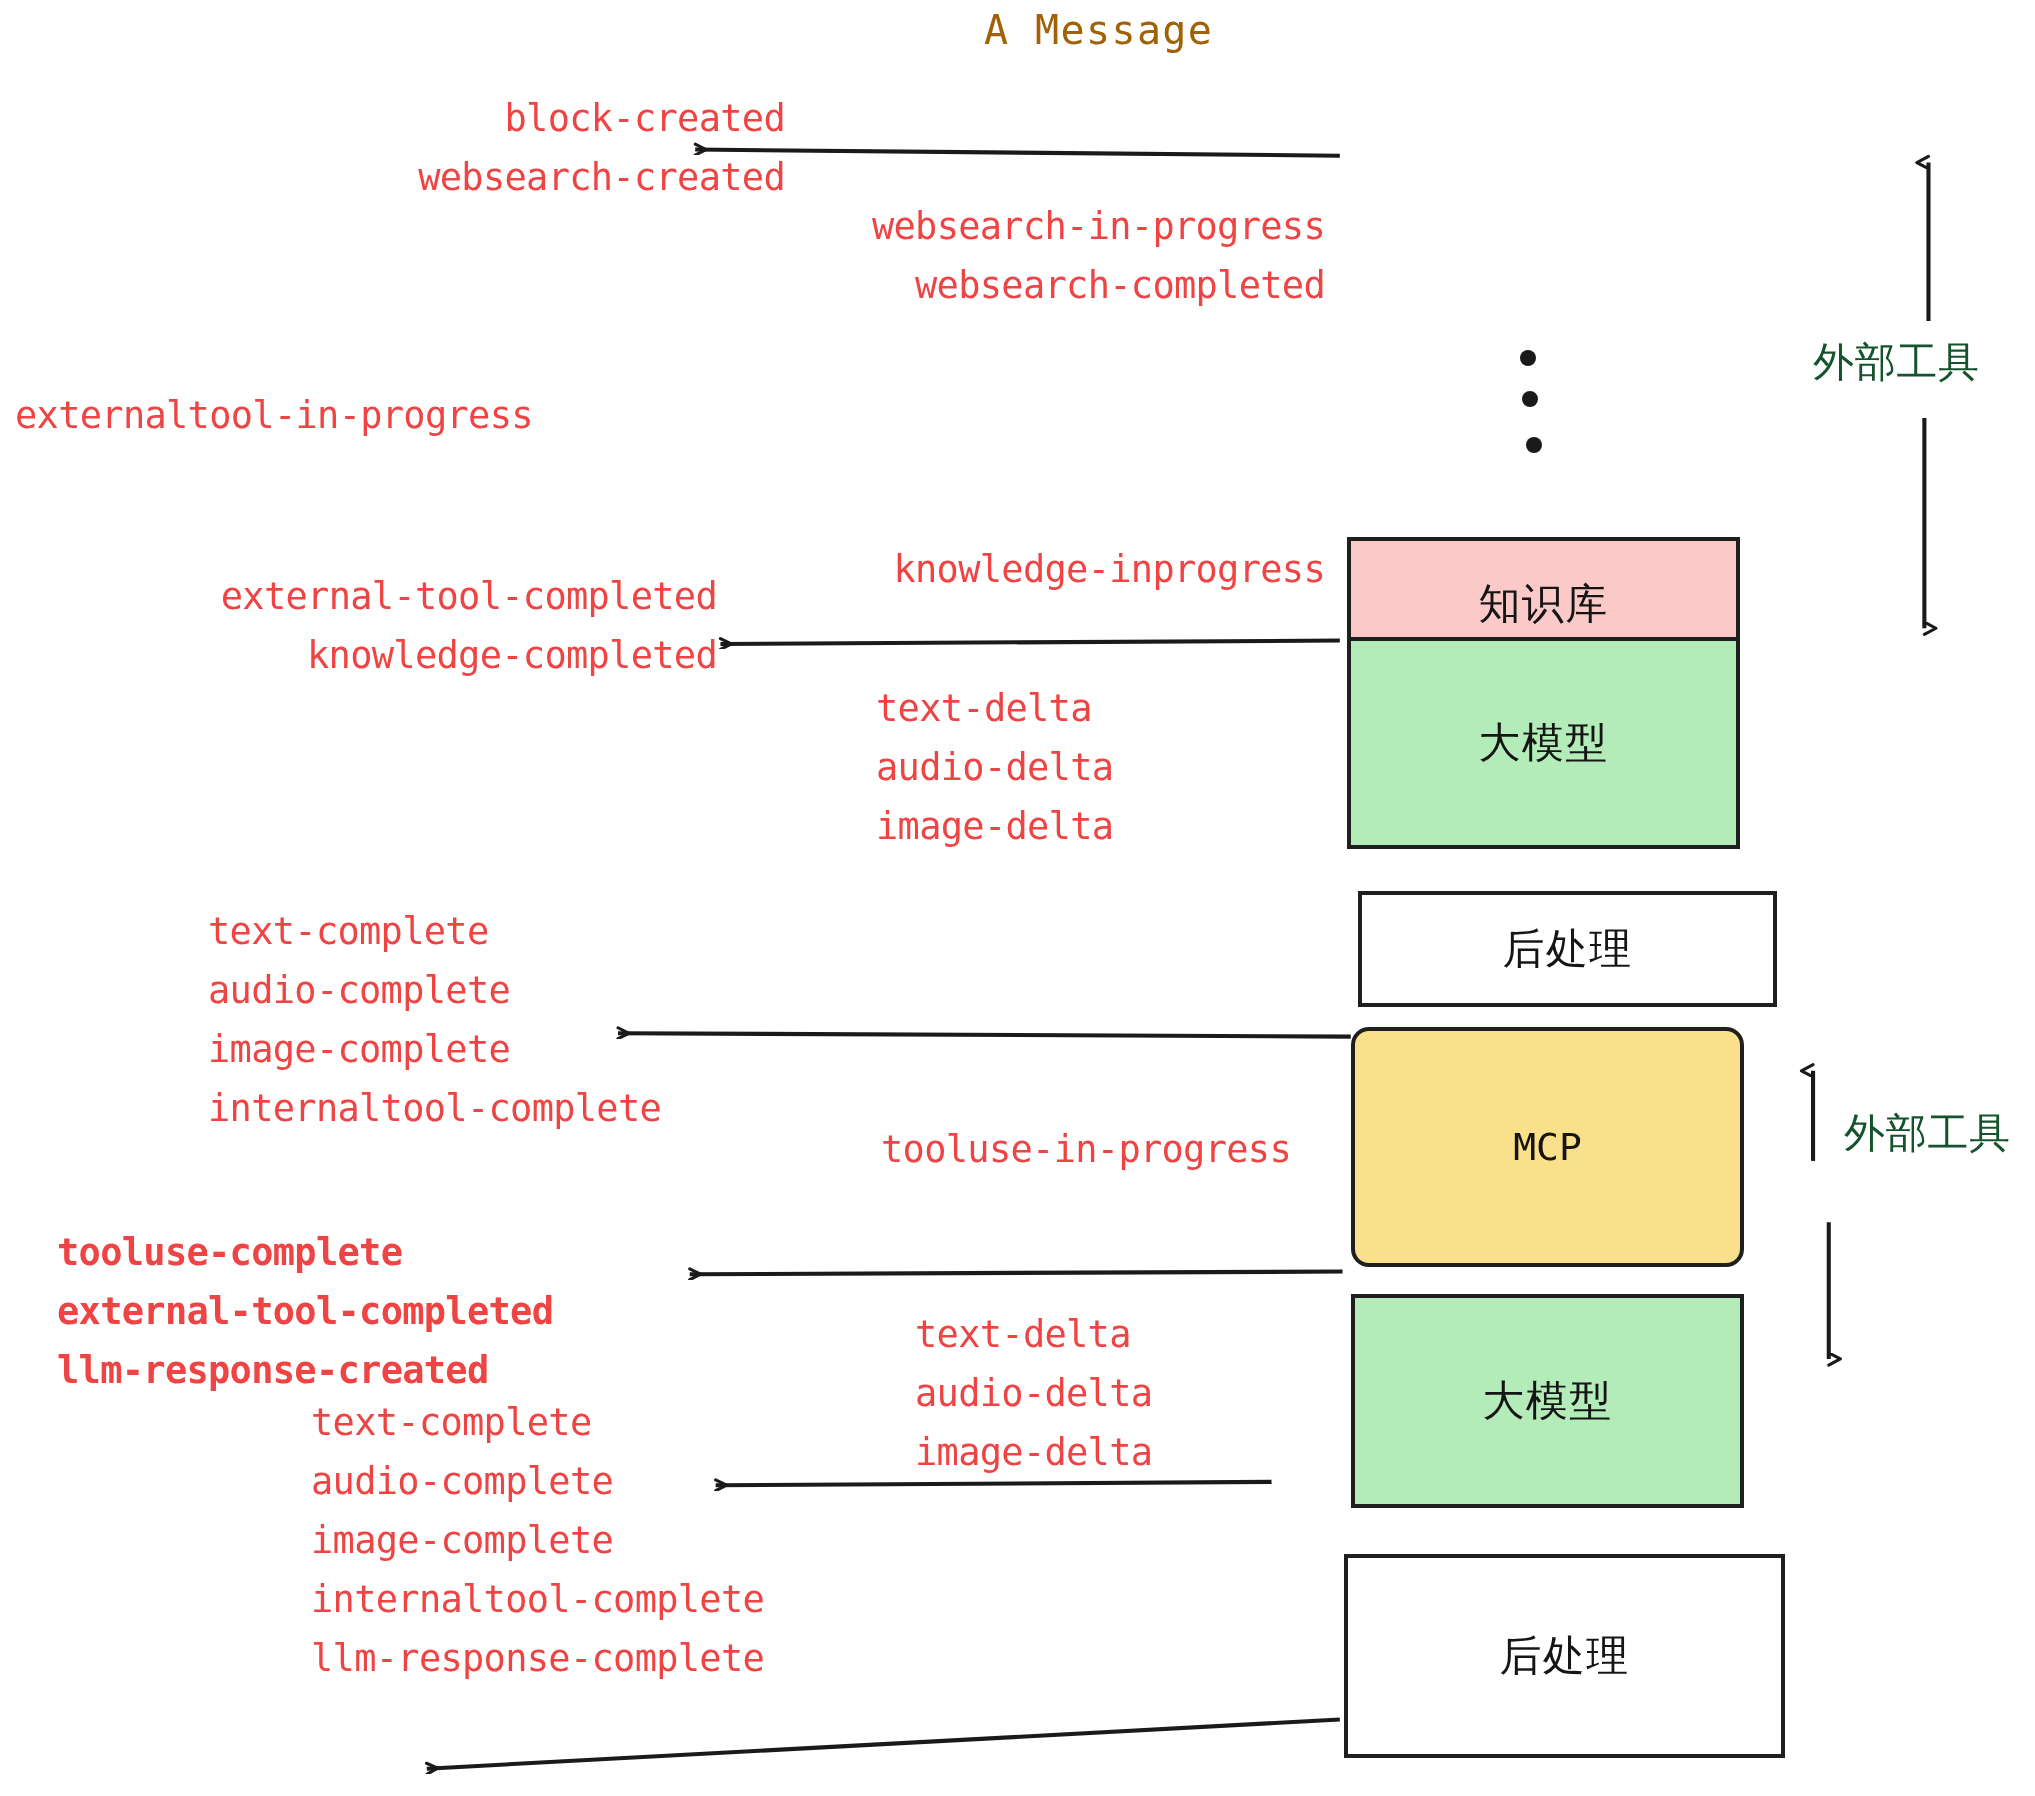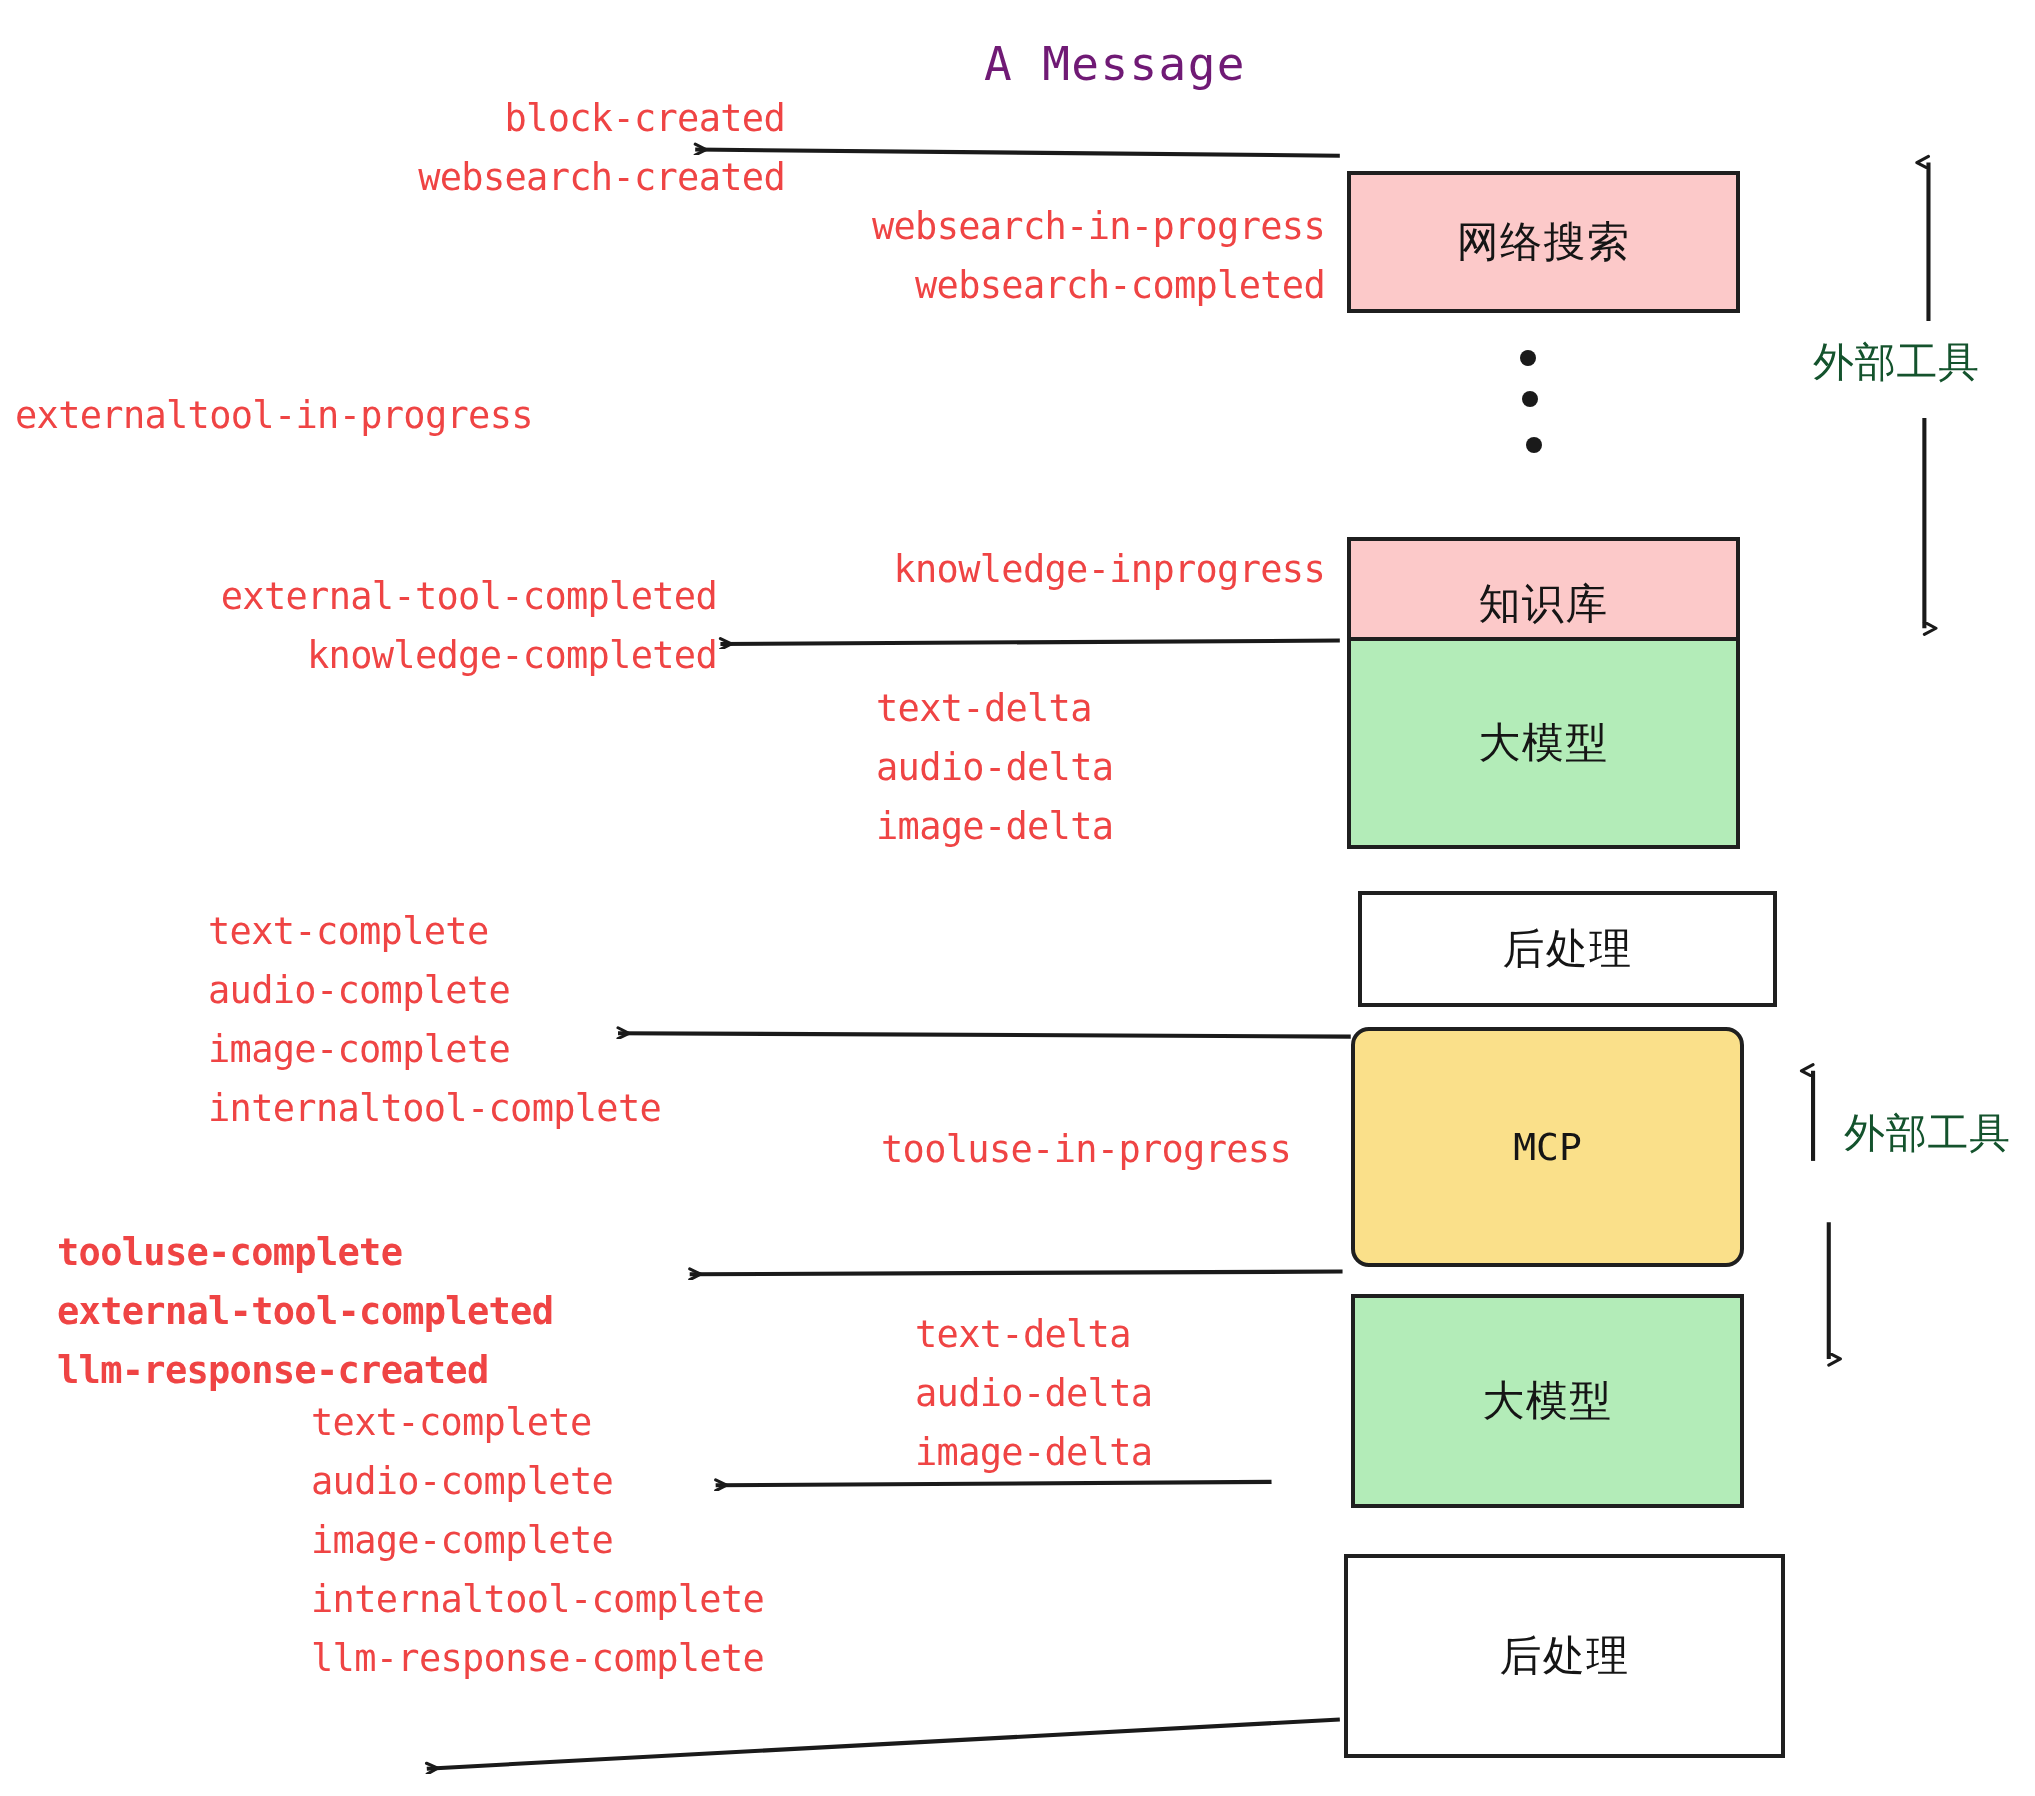--- a/index.html
+++ b/index.html
@@ -28,25 +28,24 @@
     letter-spacing: -0.7px;
     white-space: nowrap;
     color: #ef4444;
   }
   .evt.right { text-align: right; }
 
   
   #title {
     position: absolute;
     font-family: "DejaVu Sans Mono", "Liberation Mono", monospace;
-    font-size: 46px;
+    font-size: 40px;
     letter-spacing: 1.4px;
     white-space: nowrap;
-    color: #701a75;
-    margin-top: 30px;
+    color: #a16207;
   }
 
   
   .node {
     position: absolute;
     box-sizing: border-box;
     border: 4.1px solid #1f1f1f;
     display: flex;
     align-items: center;
     justify-content: center;
@@ -120,23 +119,20 @@
 
     <line x1="1962" y1="2518" x2="625" y2="2590" stroke="#1a1a1a" stroke-width="6" marker-end="url(#ah)"></line>
 
     <line x1="2824" y1="470" x2="2824" y2="238" stroke="#1a1a1a" stroke-width="6" marker-end="url(#ahv)"></line>
     <line x1="2818" y1="612" x2="2818" y2="920" stroke="#1a1a1a" stroke-width="6" marker-end="url(#ahv)"></line>
 
     <line x1="2655" y1="1700" x2="2655" y2="1568" stroke="#1a1a1a" stroke-width="6" marker-end="url(#ahv)"></line>
     <line x1="2678" y1="1790" x2="2678" y2="1990" stroke="#1a1a1a" stroke-width="6" marker-end="url(#ahv)"></line>
   </svg>
 
-  <div class="node" style="left:1347px; top:171px; width:393px; height:142px; background:#fcc9c9;">
-    <span class="node-label">网络搜索</span>
-  </div>
 
   <div class="node" style="left:1347px; top:503px; width:393px; height:133px; background:#fcc9c9;margin-top:34px;">
     <span class="node-label">知识库</span>
   </div>
 
   <div class="node" style="left:1347px; top:637px; width:393px; height:212px; background:#b3ecb8;">
     <span class="node-label">大模型</span>
   </div>
 
   <div class="node" style="left:1358px; top:891px; width:419px; height:116px; background:#ffffff;">

